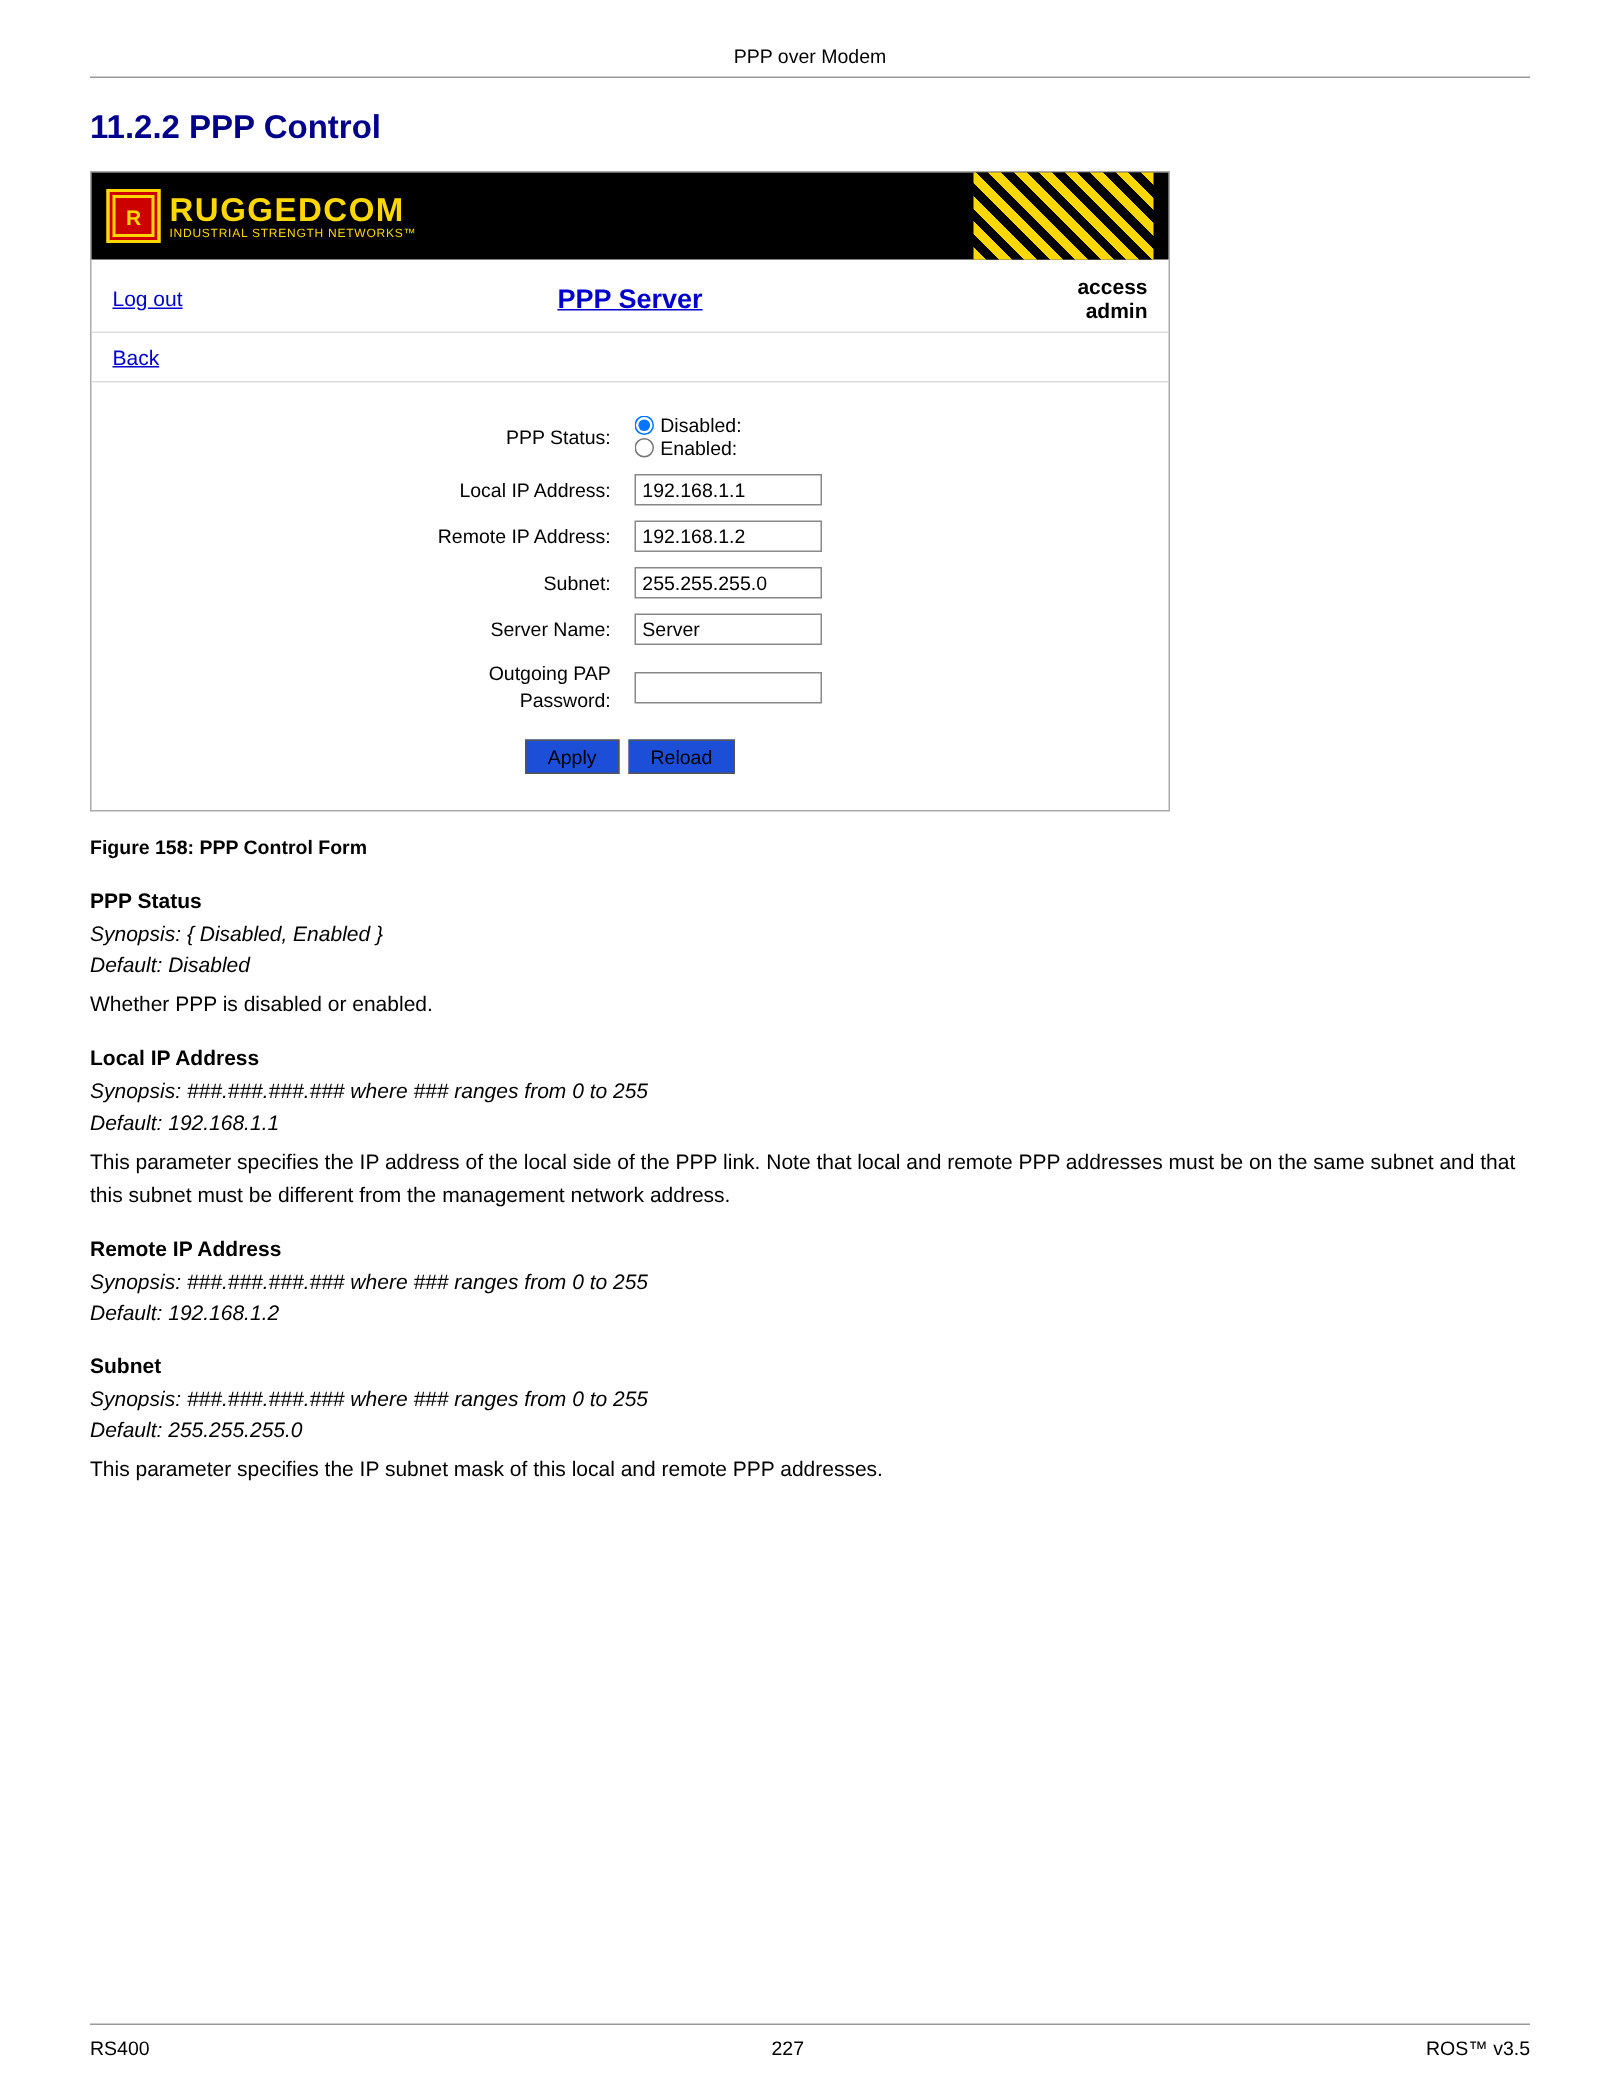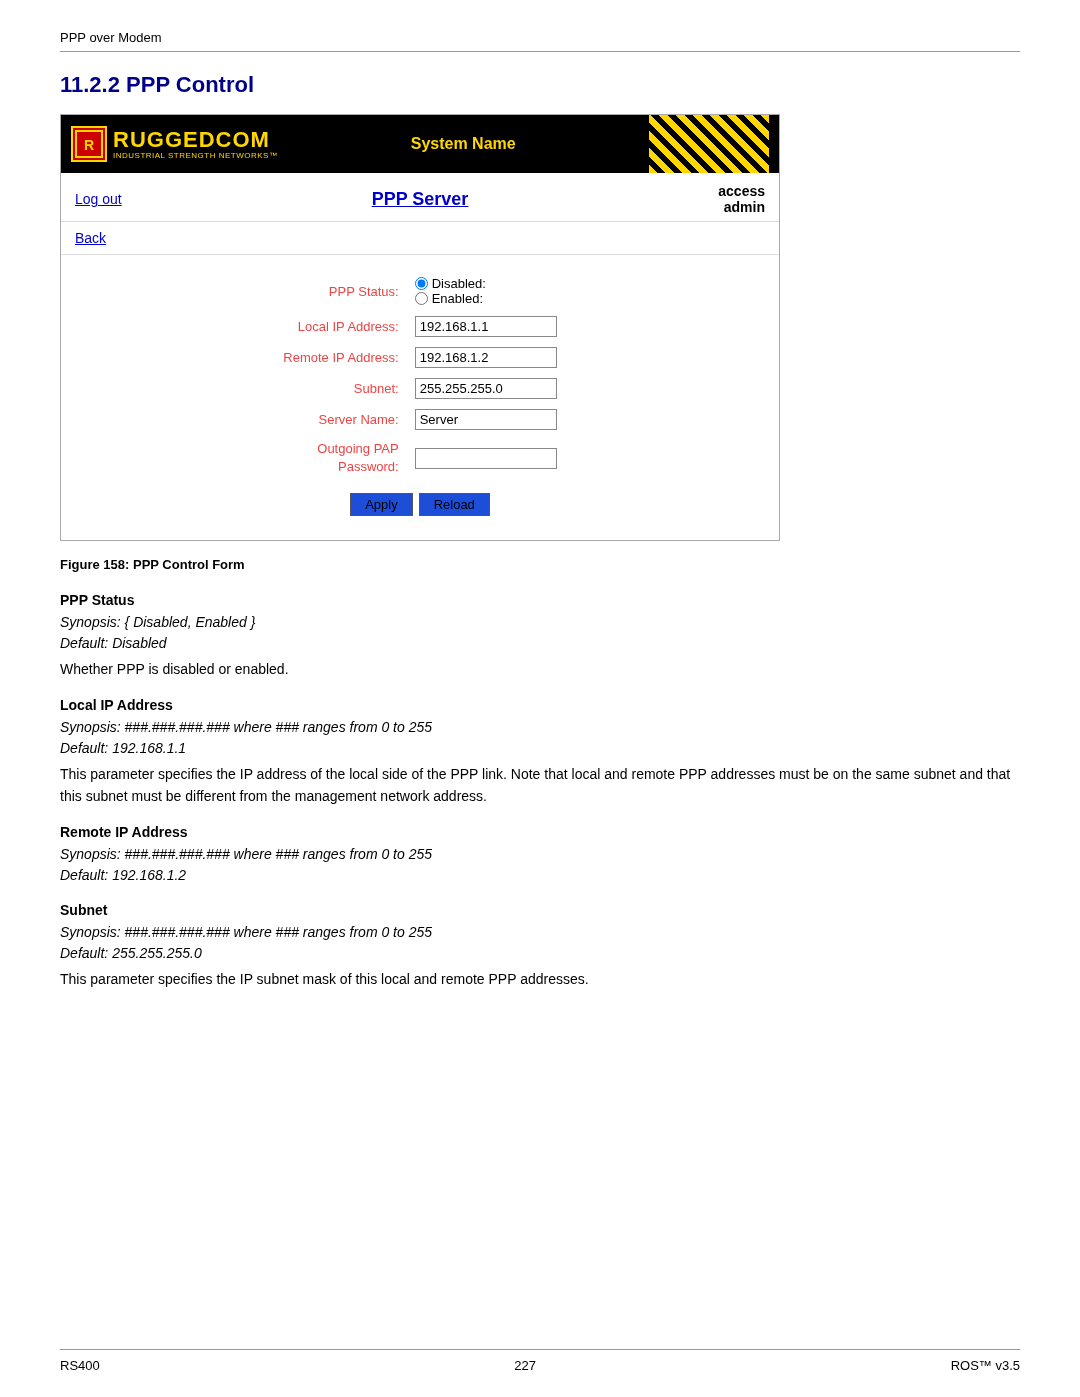--- a/index.html
+++ b/index.html
@@ -15,21 +15,21 @@
 
     .page-wrapper {
       width: 1080px;
       min-height: 1397px;
       padding: 30px 60px 60px 60px;
       position: relative;
     }
 
     
     .top-header {
-      text-align: left;
+      text-align: center;
       font-size: 13px;
       color: #000;
       border-bottom: 1px solid #999;
       padding-bottom: 6px;
       margin-bottom: 20px;
     }
 
     
     .section-title {
       font-size: 22px;
@@ -164,34 +164,34 @@
 
     .form-table td {
       padding: 5px 8px;
       vertical-align: middle;
       font-size: 13px;
     }
 
     .label-cell {
       text-align: right;
       white-space: nowrap;
-      color: #ef4444;
+      color: #000000;
       font-size: 13px;
       padding-right: 12px;
     }
 
     .field-cell {
       text-align: left;
     }
 
     .text-input {
       border: 1px solid #888;
       padding: 2px 4px;
       font-size: 13px;
-      width: 142px;
+      width: 125px;
     }
 
     .radio-row {
       display: flex;
       flex-direction: column;
       gap: 0;
     }
 
     .radio-item {
       display: flex;
@@ -284,21 +284,20 @@
             <rect x="2" y="2" width="28" height="28" fill="#FFD700"></rect>
             <rect x="4" y="4" width="24" height="24" fill="#cc0000"></rect>
             <text x="16" y="22" text-anchor="middle" font-size="14" font-weight="bold" fill="#FFD700">R</text>
           </svg>
         </div>
         <div class="logo-text-block">
           <span class="logo-main">RUGGEDCOM</span>
           <span class="logo-sub">INDUSTRIAL STRENGTH NETWORKS™</span>
         </div>
       </div>
-      <div class="system-name-label">System Name</div>
       <div class="header-stripes"></div>
     </div>
 
     <div class="nav-row">
       <a class="nav-link">Log out</a>
       <span class="page-heading">PPP Server</span>
       <div class="access-info">
         <div>access</div>
         <div>admin</div>
       </div>

